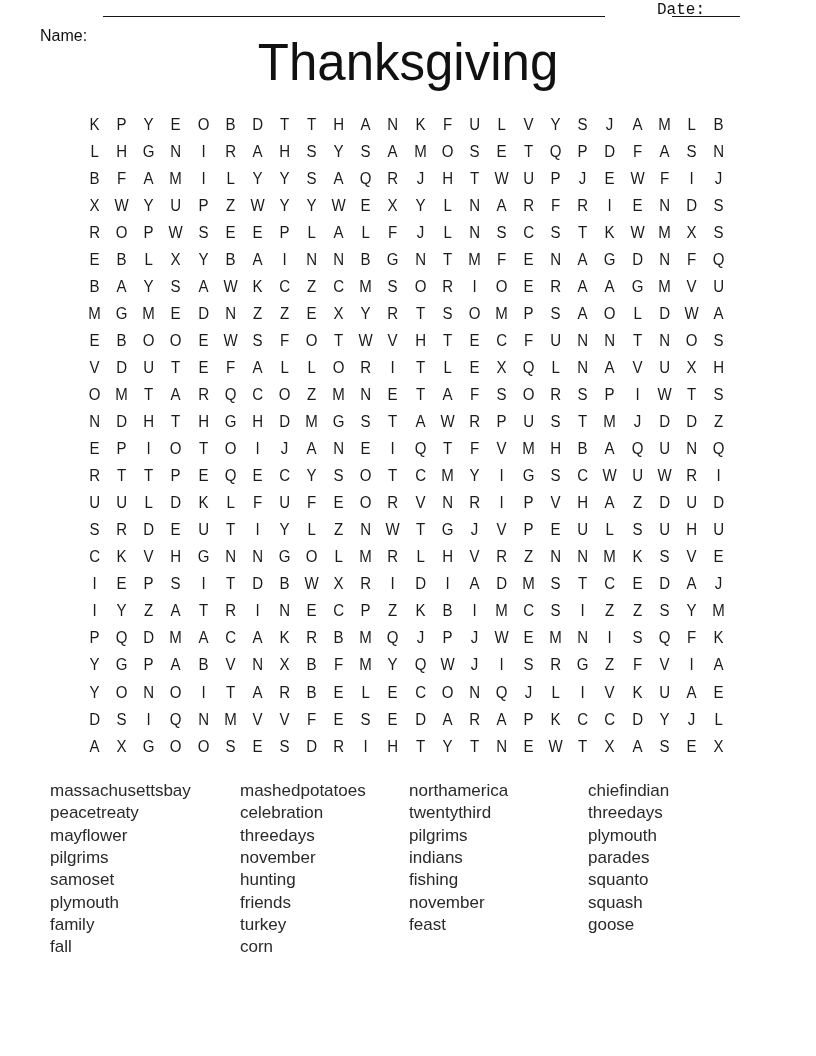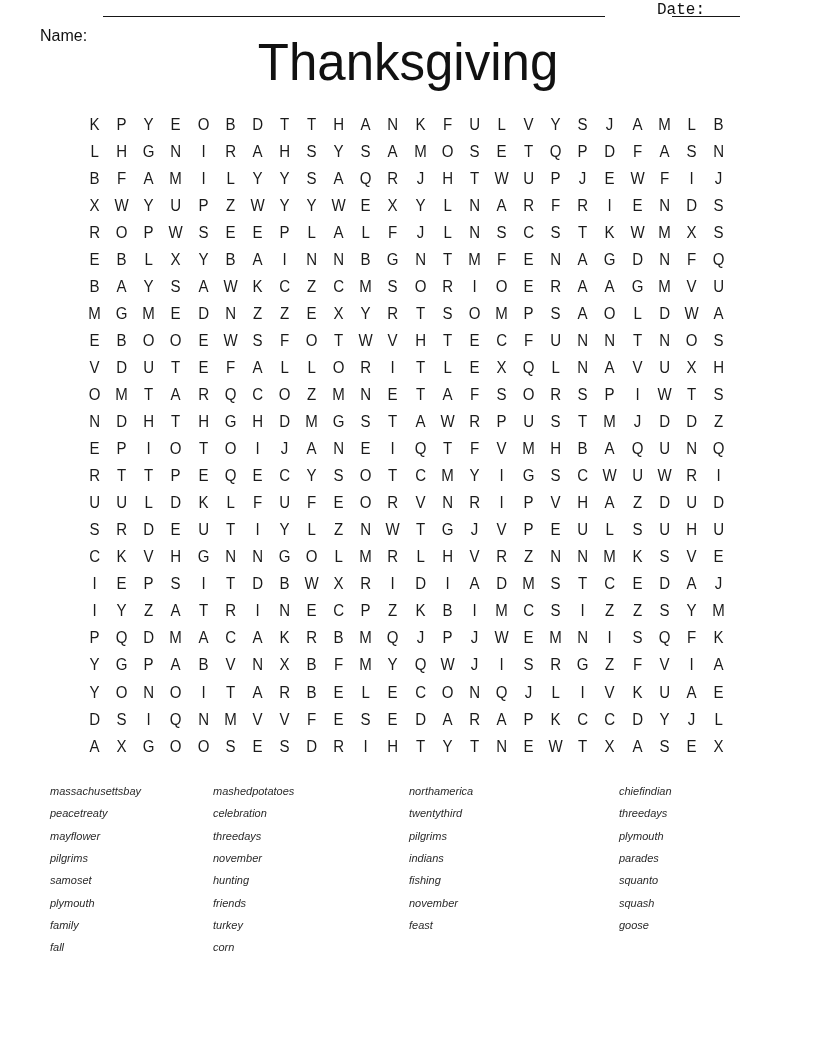--- a/index.html
+++ b/index.html
@@ -53,33 +53,32 @@
     justify-content: center;
     font-size: 16px;
     font-weight: 500;
     color: #1b1b1b;
     transform: scaleX(0.94);
   }
 
   
   .word-col {
     top: 780px;
-    font-size: 11px;
+    font-size: 17px;
     color: #2a2a2a;
-    font-style: italic;
   }
   .word-item {
     height: 22.35px;
     line-height: 22.35px;
     white-space: nowrap;
   }
   .word-col-1 { left: 50px; }
-  .word-col-2 { left: 213px; }
+  .word-col-2 { left: 240px; }
   .word-col-3 { left: 409px; }
-  .word-col-4 { left: 588px; margin-left: 31px; }
+  .word-col-4 { left: 588px; }
 </style>
 </head>
 <body>
 
 <div>
 
   <span class="abs hdr-label" style="left:40px; top:1px;margin-top:26px;">Name:</span>
   <span class="abs blank-line" style="left:103px; top:0px; width:502px;"></span>
 
   <span class="abs hdr-label" style="left:657px; top:1px;font-family:Liberation Mono, monospace;">Date:</span>

